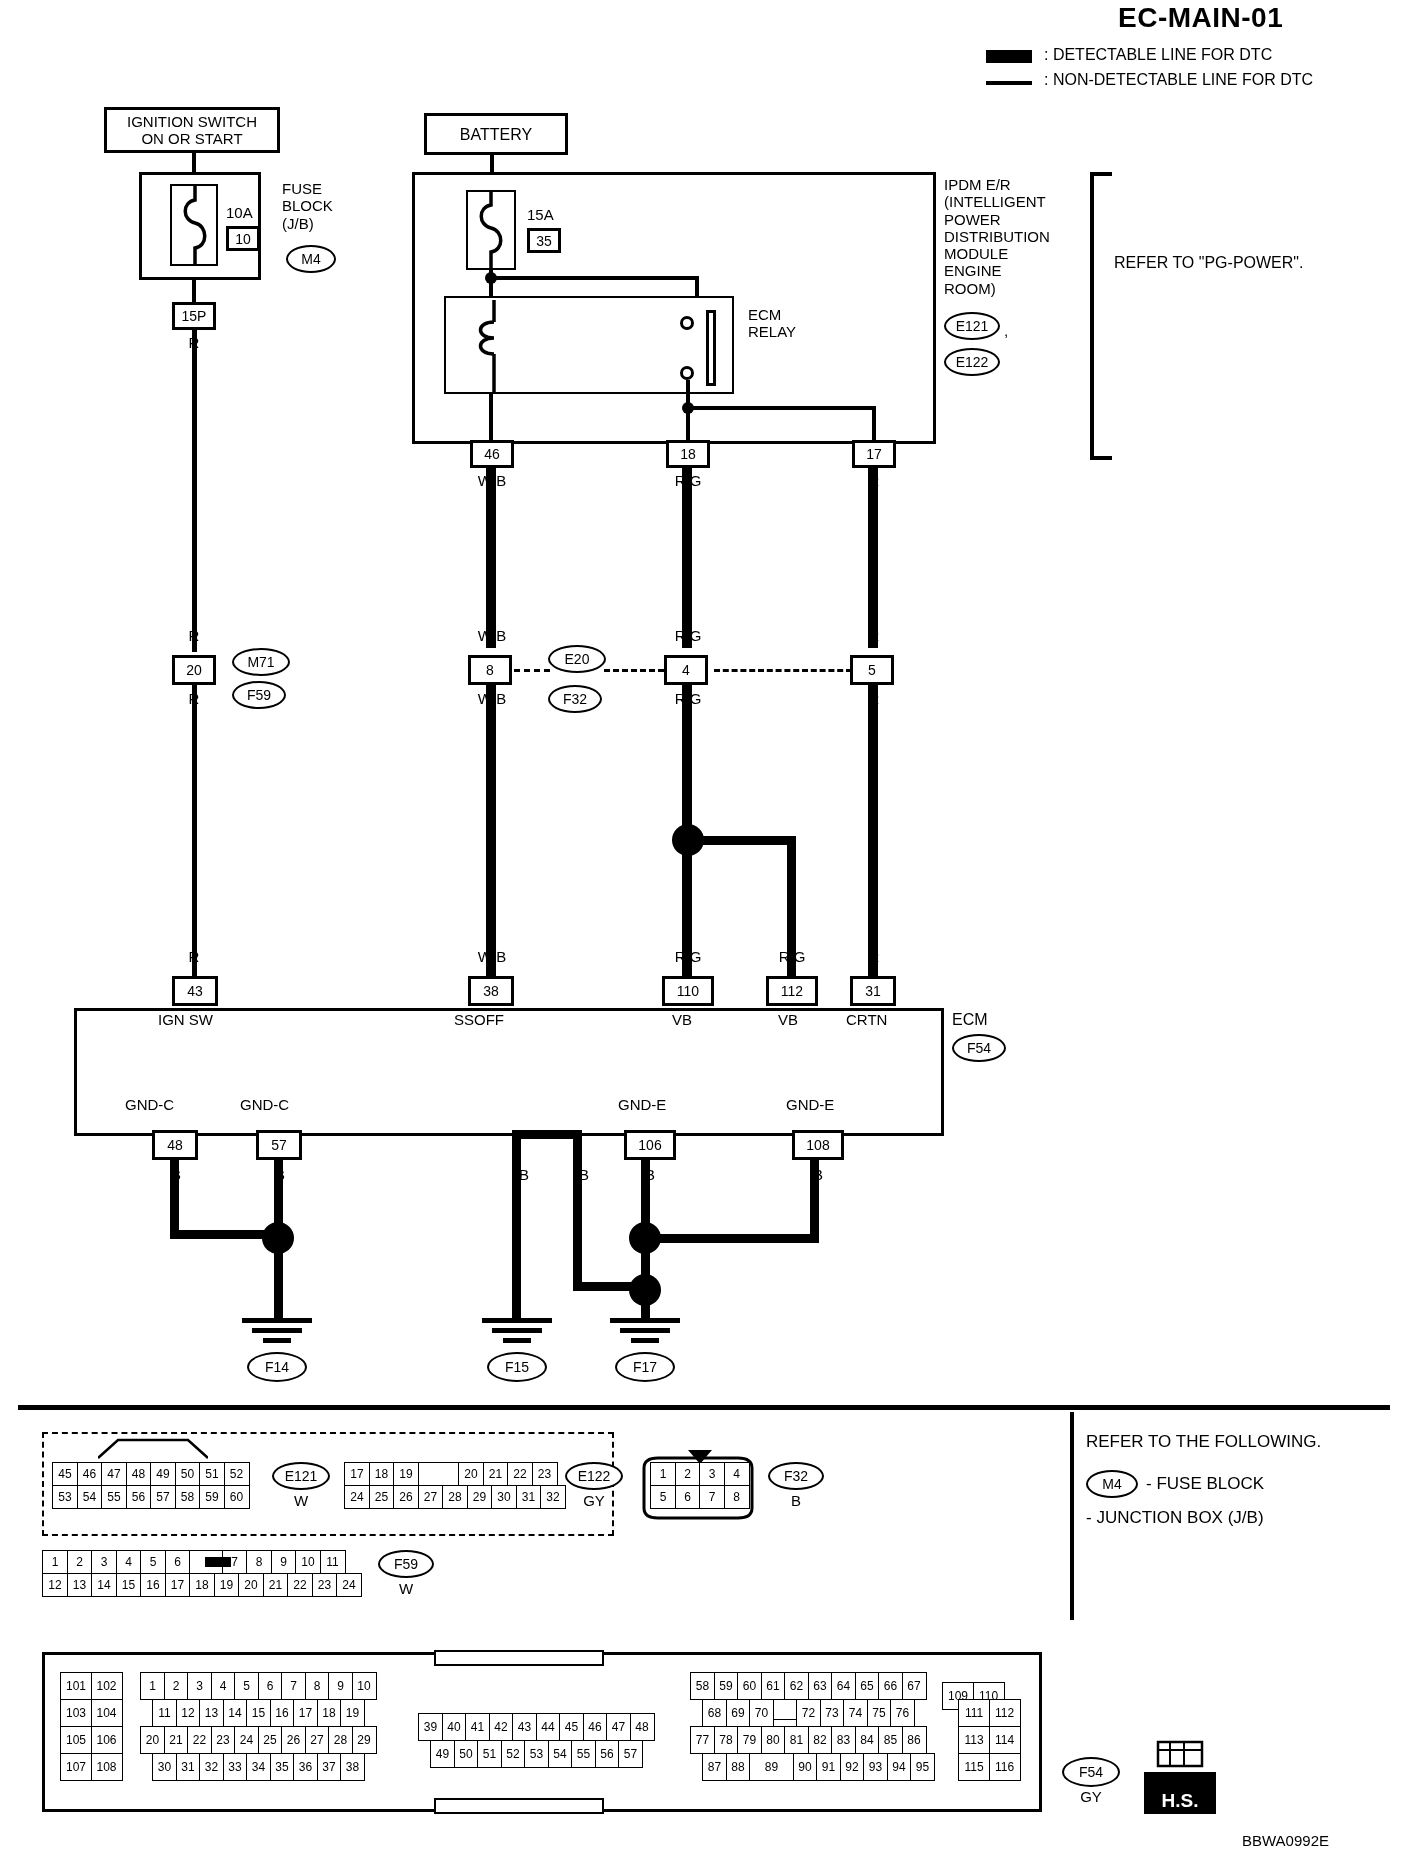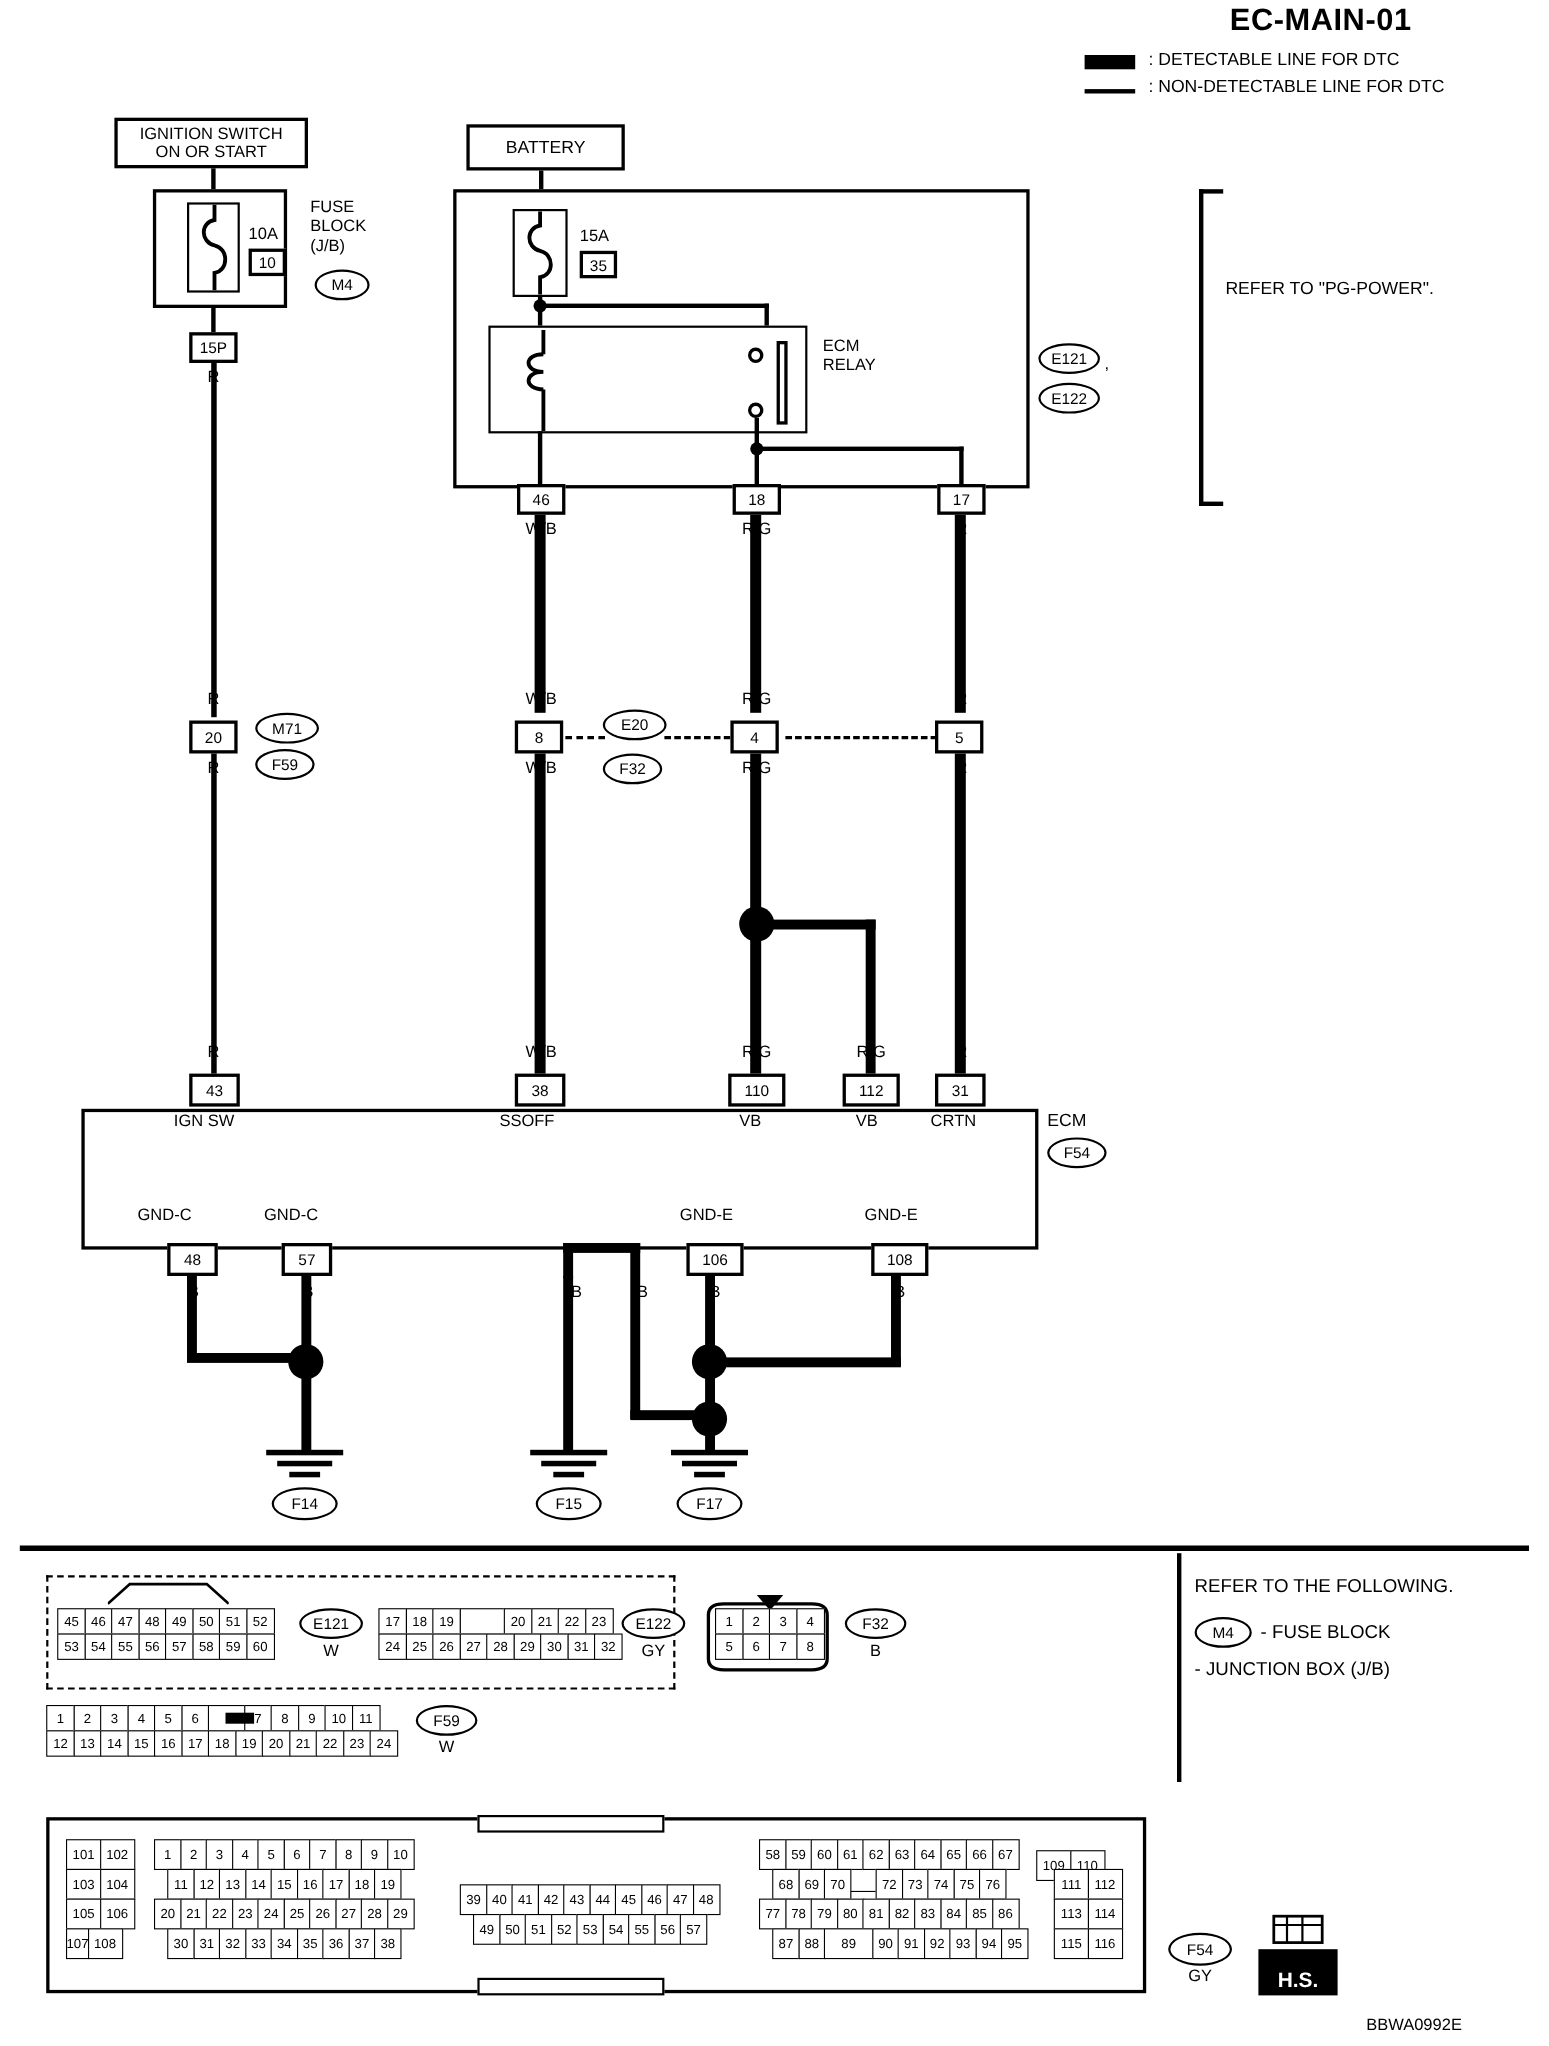--- a/index.html
+++ b/index.html
@@ -101,20 +101,27 @@
 RELAY</div>
 
   <div class="vl" style="left:686px;top:380px;width:4px;height:30px;"></div>
   <div class="hl" style="left:686px;top:406px;width:190px;height:4px;"></div>
   <div class="dot" style="left:682px;top:402px;width:12px;height:12px;"></div>
   <div class="vl" style="left:872px;top:406px;width:4px;height:38px;"></div>
   <div class="vl" style="left:686px;top:410px;width:4px;height:34px;"></div>
 
   <div class="vl" style="left:489px;top:392px;width:4px;height:52px;"></div>
 
+  <div class="txt" style="left:944px;top:176px;font-size:15px;">IPDM E/R
+(INTELLIGENT
+POWER
+DISTRIBUTION
+MODULE
+ENGINE
+ROOM)</div>
   <div class="oval" style="left:944px;top:312px;width:56px;height:28px;">E121</div>
   <div class="txt" style="left:1004px;top:322px;">,</div>
   <div class="oval" style="left:944px;top:348px;width:56px;height:28px;">E122</div>
 
   <div class="vl" style="left:1090px;top:172px;width:4px;height:288px;"></div>
   <div class="hl" style="left:1090px;top:172px;width:22px;height:4px;"></div>
   <div class="hl" style="left:1090px;top:456px;width:22px;height:4px;"></div>
   <div class="txt" style="left:1114px;top:254px;font-size:16px;">REFER TO "PG-POWER".</div>
 
   <div class="pin" style="left:470px;top:440px;width:44px;height:28px;">46</div>
@@ -358,21 +365,21 @@
   </div>
   <div class="cellrow" style="left:60px;top:1699px;">
     <div class="cell" style="width:32px;height:28px;">103</div>
     <div class="cell" style="width:32px;height:28px;">104</div>
   </div>
   <div class="cellrow" style="left:60px;top:1726px;">
     <div class="cell" style="width:32px;height:28px;">105</div>
     <div class="cell" style="width:32px;height:28px;">106</div>
   </div>
   <div class="cellrow" style="left:60px;top:1753px;">
-    <div class="cell" style="width:21px;height:28px;">107</div>
+    <div class="cell" style="width:32px;height:28px;">107</div>
     <div class="cell" style="width:32px;height:28px;">108</div>
   </div>
 
   <div class="cellrow" style="left:140px;top:1672px;">
     <div class="cell" style="width:25px;height:28px;">1</div>
     <div class="cell" style="width:25px;height:28px;">2</div>
     <div class="cell" style="width:25px;height:28px;">3</div>
     <div class="cell" style="width:25px;height:28px;">4</div>
     <div class="cell" style="width:25px;height:28px;">5</div>
     <div class="cell" style="width:25px;height:28px;">6</div>

